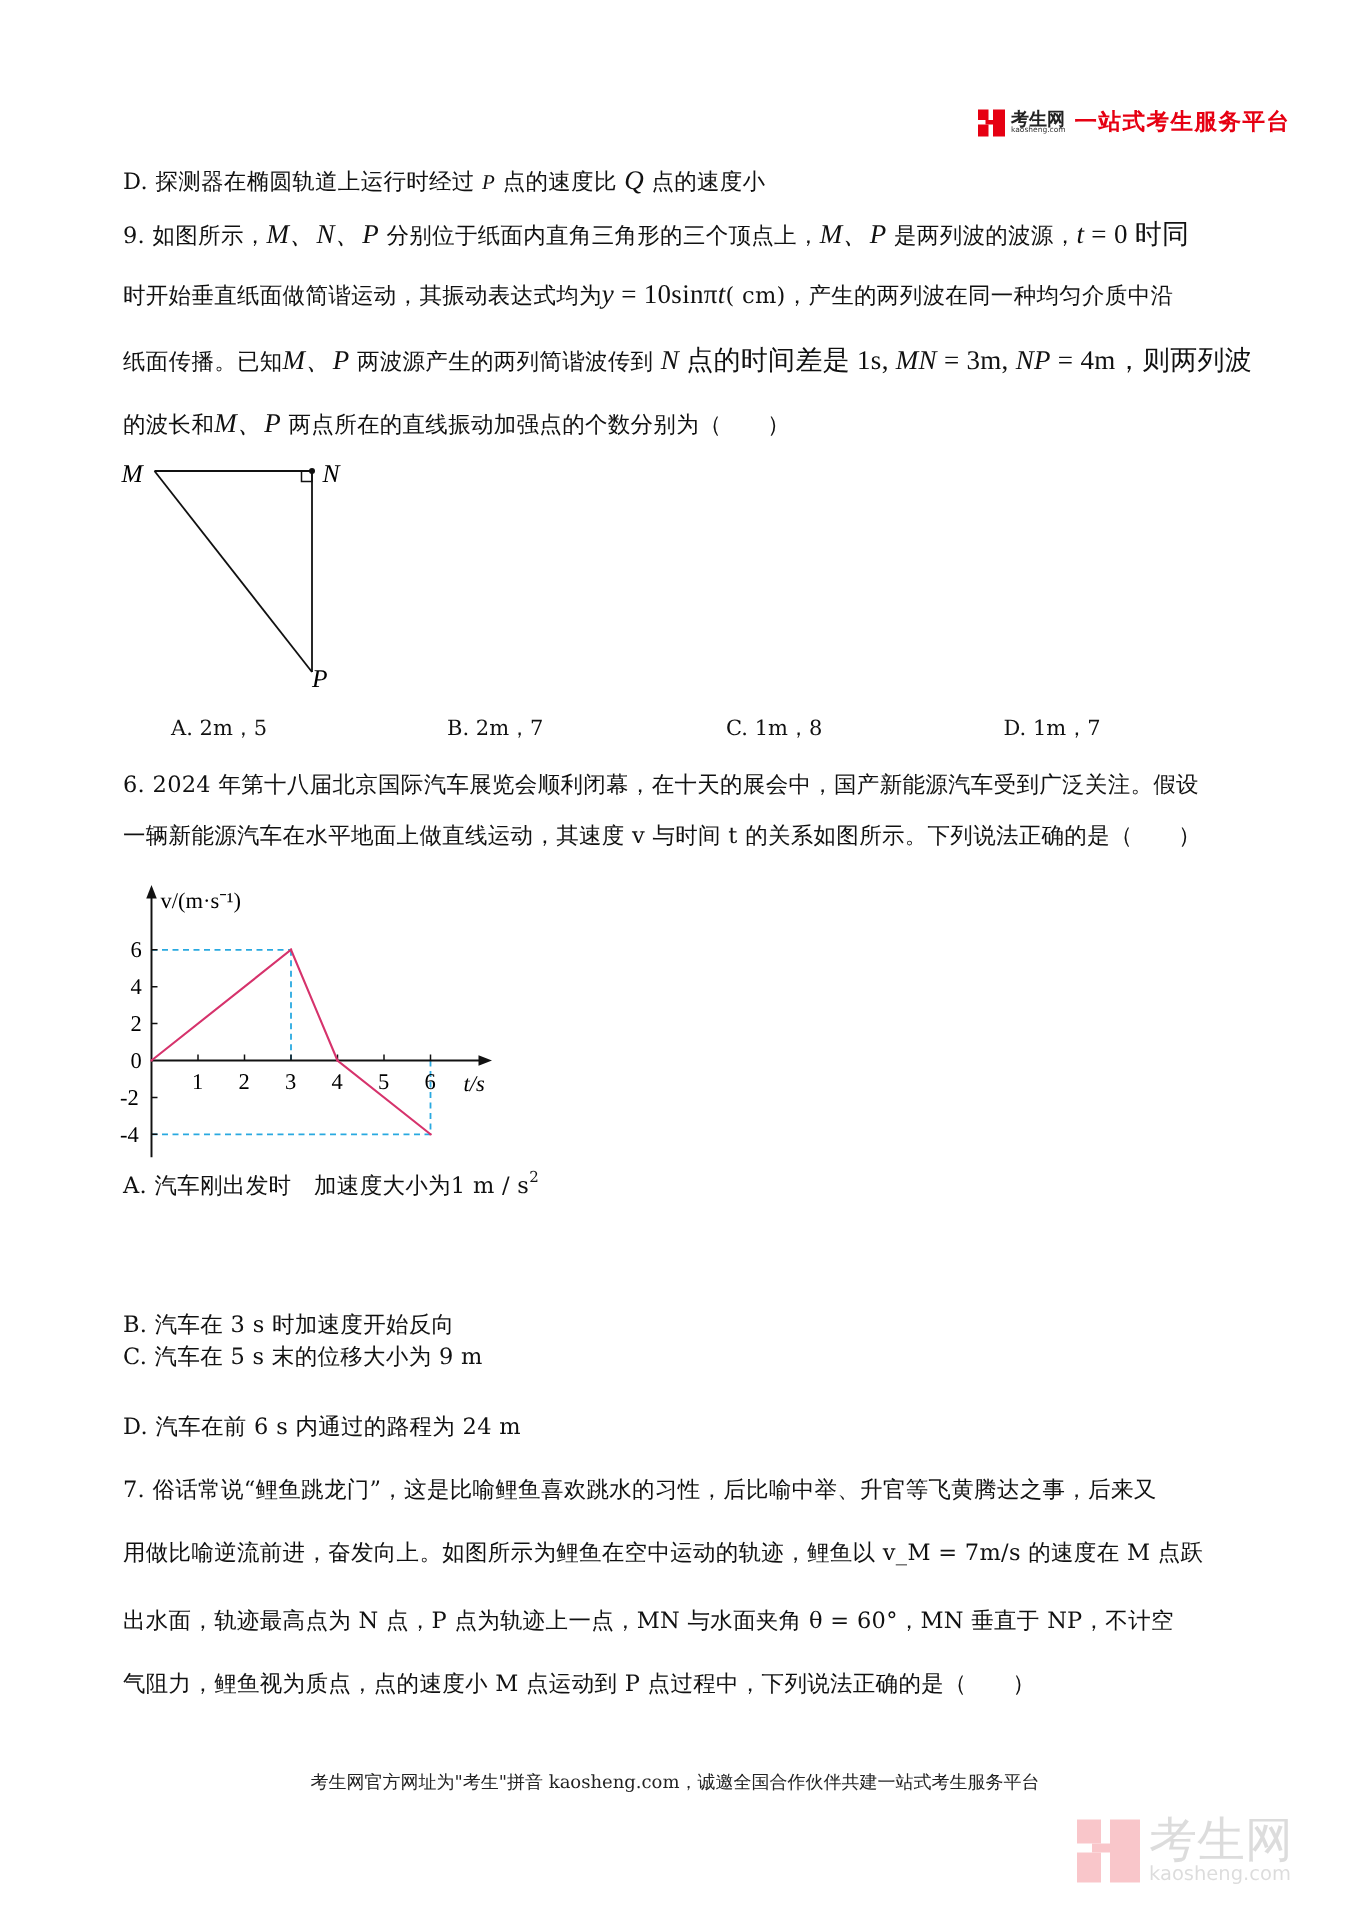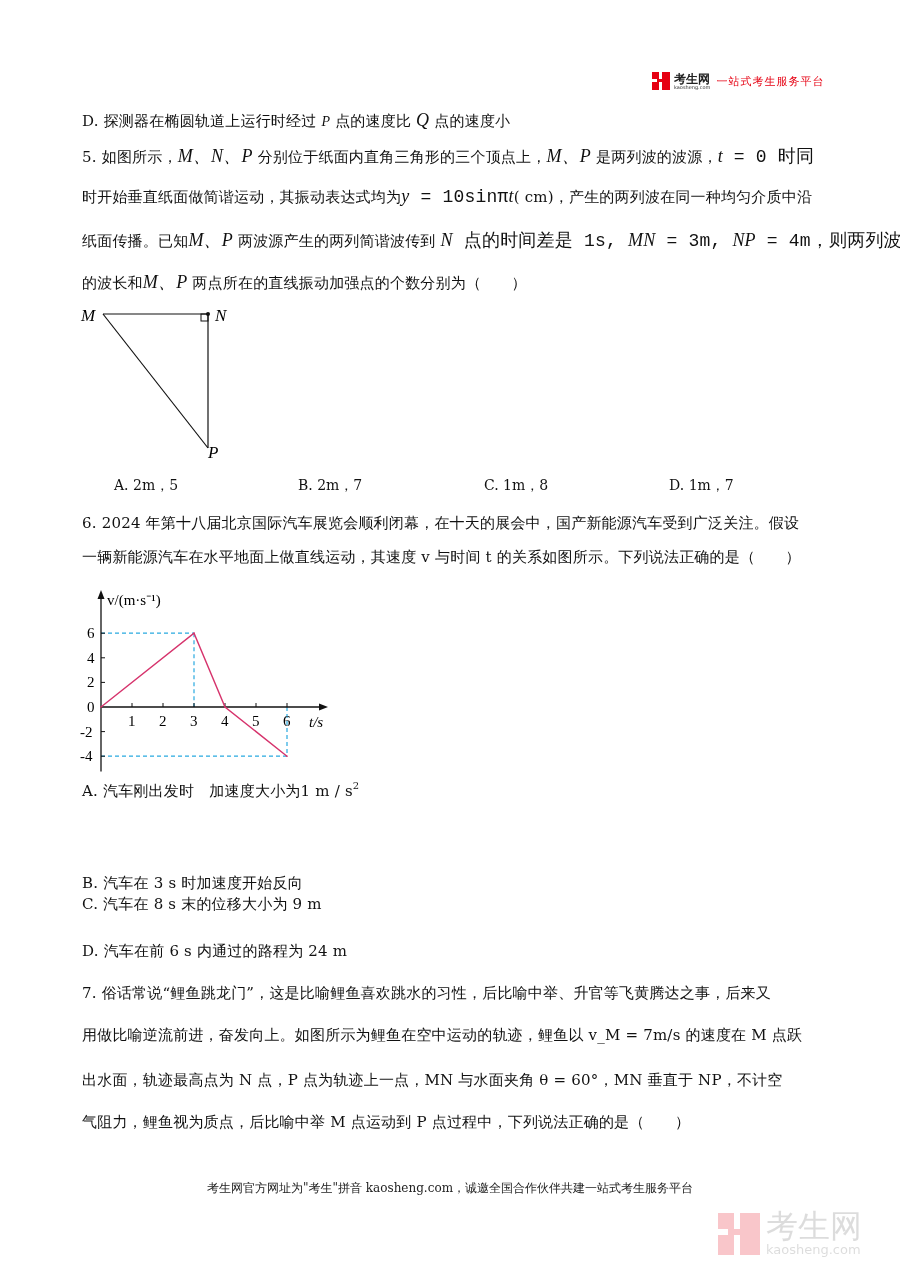--- a/index.html
+++ b/index.html
@@ -7,34 +7,34 @@
     width: 900px; height: 1273px; position: relative; background: #ffffff;
     font-family: "DejaVu Serif", "Liberation Serif", serif; color: #111;
     overflow: hidden;
   }
   .abs { position: absolute; }
   .line {
     position: absolute; left: 82px; font-size: 15px; line-height: 20px;
     white-space: nowrap; letter-spacing: 0.2px;
   }
   .m { font-family: "Liberation Serif", serif; font-style: italic; font-size: 18px; }
-  .mr { font-family: Liberation Mono, monospace; font-size: 18px; }
+  .mr { font-family: Liberation Serif, serif; font-size: 18px; }
   .sup { font-size: 10px; vertical-align: 7px; }
 
   
   .logo { position: absolute; left: 652px; top: 72px; display: flex; align-items: center; }
   .logo-mark { width: 18px; height: 18px; position: relative; margin-right: 4px; }
   .logo-mark .b1 { position:absolute; left:0; top:0; width:7px; height:7px; background:#e60012; }
   .logo-mark .b2 { position:absolute; left:0; top:10px; width:7px; height:8px; background:#e60012; }
   .logo-mark .b3 { position:absolute; left:10px; top:0; width:8px; height:18px; background:#e60012; }
   .logo-mark .b4 { position:absolute; left:5px; top:7px; width:7px; height:3px; background:#e60012; }
   .logo-text { display: flex; flex-direction: column; line-height: 1; }
   .logo-cn { font-family: "DejaVu Sans", sans-serif; font-size: 12px; font-weight: bold; color: #222; }
   .logo-en { font-family: "DejaVu Sans", sans-serif; font-size: 5px; color: #333; }
-  .slogan { font-family: "DejaVu Sans", sans-serif; font-size: 11px; color: #e60012; margin-left: 6px; letter-spacing: 1px; }
+  .slogan { font-family: "DejaVu Sans", sans-serif; font-size: 15px; color: #e60012; margin-left: 6px; letter-spacing: 1px; font-weight: bold; }
 
   
   .opt { position: absolute; top: 477px; font-size: 14px; margin-left: 32px; }
 
   .footer {
     position: absolute; top: 1180px; left: 0; width: 900px; text-align: center;
     font-size: 12px; color: #222;
   }
   .watermark { position: absolute; left: 718px; top: 1210px; opacity: 0.22; display: flex; align-items: center; }
   .wm-mark { width: 42px; height: 42px; position: relative; margin-right: 6px; }
@@ -62,21 +62,21 @@
 
 <div class="line" style="top:110px;">
   <span>D.  探测器在椭圆轨道上运行时经过</span>
   <span class="m" style="font-size:14px">P</span>
   <span> 点的速度比</span>
   <span class="m">Q</span>
   <span> 点的速度小</span>
 </div>
 
 <div class="line" style="top:146px;">
-  <span>5. 如图所示，</span><span class="m">M、N、P</span><span> 分别位于纸面内直角三角形的三个顶点上，</span><span class="m">M、P</span><span> 是两列波的波源，</span><span class="m">t</span><span class="mr"> = 0 时同</span>
+  <span>9. 如图所示，</span><span class="m">M、N、P</span><span> 分别位于纸面内直角三角形的三个顶点上，</span><span class="m">M、P</span><span> 是两列波的波源，</span><span class="m">t</span><span class="mr"> = 0 时同</span>
 </div>
 <div class="line" style="top:186px;">
   <span>时开始垂直纸面做简谐运动，其振动表达式均为</span><span class="m">y</span><span class="mr"> = 10sinπ</span><span class="m">t</span><span>( cm)，产生的两列波在同一种均匀介质中沿</span>
 </div>
 <div class="line" style="top:230px;">
   <span>纸面传播。已知</span><span class="m">M、P</span><span> 两波源产生的两列简谐波传到 </span><span class="m">N</span><span class="mr"> 点的时间差是 1s, </span><span class="m">MN</span><span class="mr"> = 3m, </span><span class="m">NP</span><span class="mr"> = 4m，则两列波</span>
 </div>
 <div class="line" style="top:272px;">
   <span>的波长和</span><span class="m">M、P</span><span> 两点所在的直线振动加强点的个数分别为（　　）</span>
 </div>
@@ -149,30 +149,30 @@
   <text id="xlabel" font-size="15" x="234" y="142" font-style="italic">t/s</text>
 </svg>
 
 <div class="line" style="top:776px;">
   <span>A.  汽车刚出发时　加速度大小为1 m / s</span><span class="sup">2</span>
 </div>
 <div class="line" style="top:848px;margin-top:25px;">
   <span>B.  汽车在 3 s 时加速度开始反向</span>
 </div>
 <div class="line" style="top:894px;">
-  <span>C.  汽车在 8 s 末的位移大小为 9 m</span>
+  <span>C.  汽车在 5 s 末的位移大小为 9 m</span>
 </div>
 <div class="line" style="top:941px;">
   <span>D.  汽车在前 6 s 内通过的路程为 24 m</span>
 </div>
 
 <div class="line" style="top:983px;">7. 俗话常说“鲤鱼跳龙门”，这是比喻鲤鱼喜欢跳水的习性，后比喻中举、升官等飞黄腾达之事，后来又</div>
 <div class="line" style="top:1025px;">用做比喻逆流前进，奋发向上。如图所示为鲤鱼在空中运动的轨迹，鲤鱼以 v_M = 7m/s 的速度在 M 点跃</div>
 <div class="line" style="top:1070px;text-align:center;">出水面，轨迹最高点为 N 点，P 点为轨迹上一点，MN 与水面夹角 θ = 60°，MN 垂直于 NP，不计空</div>
-<div class="line" style="top:1112px;">气阻力，鲤鱼视为质点，后比喻中举 M 点运动到 P 点过程中，下列说法正确的是（　　）</div>
+<div class="line" style="top:1112px;">气阻力，鲤鱼视为质点，点的速度小 M 点运动到 P 点过程中，下列说法正确的是（　　）</div>
 
 <div class="footer">考生网官方网址为"考生"拼音 kaosheng.com，诚邀全国合作伙伴共建一站式考生服务平台</div>
 
 <div class="watermark">
   <div class="wm-mark">
     <div style="left:0;top:0;width:16px;height:16px;"></div>
     <div style="left:0;top:22px;width:16px;height:20px;"></div>
     <div style="left:22px;top:0;width:20px;height:42px;"></div>
     <div style="left:10px;top:16px;width:16px;height:6px;"></div>
   </div>

